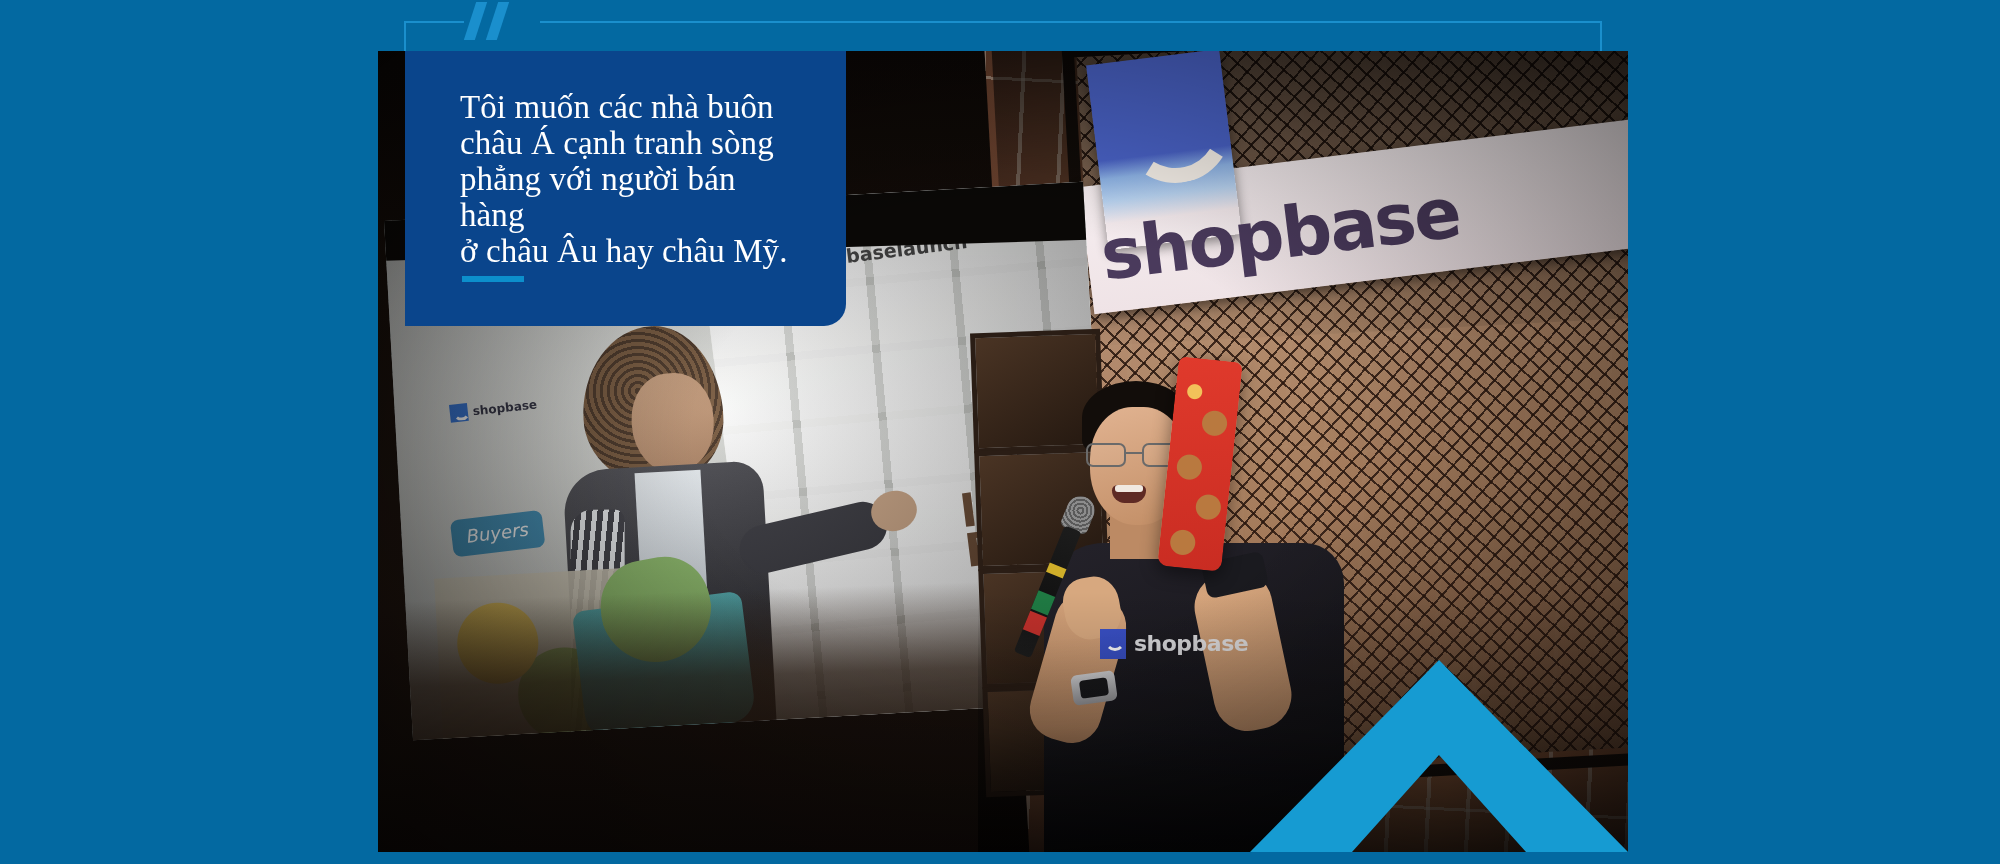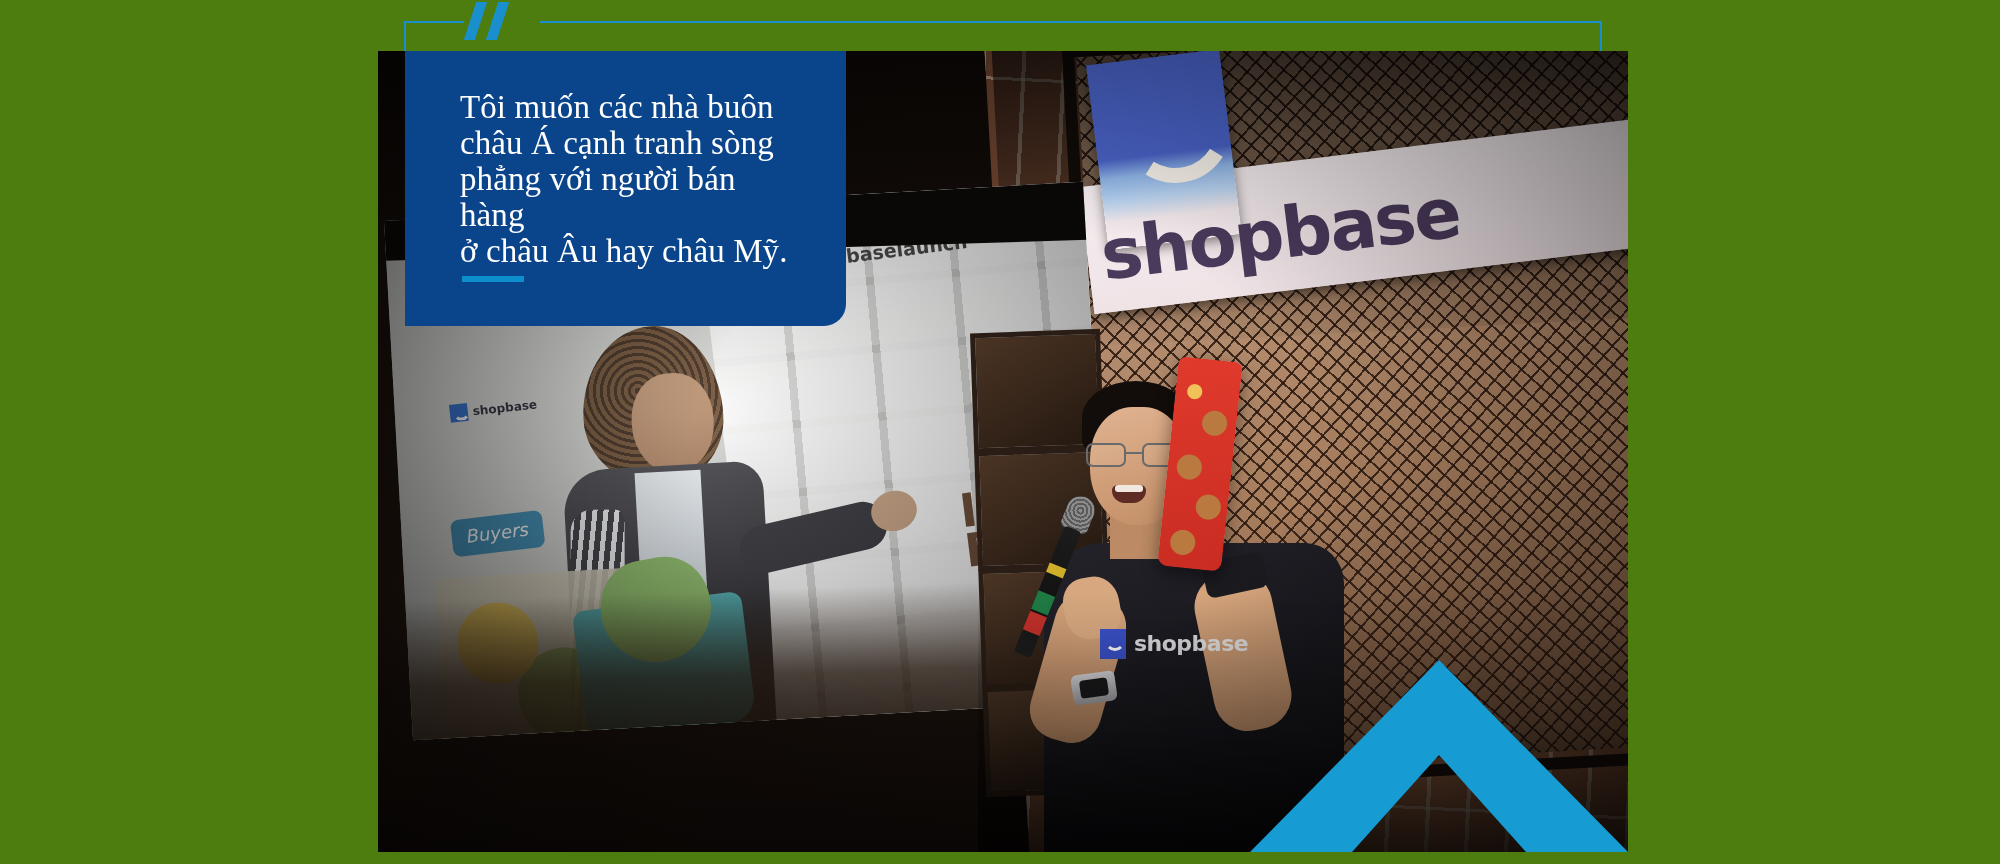--- a/index.html
+++ b/index.html
@@ -8,21 +8,21 @@
     padding: 0;
     background: #ffffff;
   }
   body {
     font-family: "Liberation Serif", serif;
   }
   .stage {
     position: relative;
     width: 2000px;
     height: 864px;
-    background: #4d7c0f;
+    background: #0369a1;
     overflow: hidden;
   }
 
   
   .frame-v-left {
     position: absolute;
     left: 404px;
     top: 22px;
     width: 2px;
     height: 30px;

